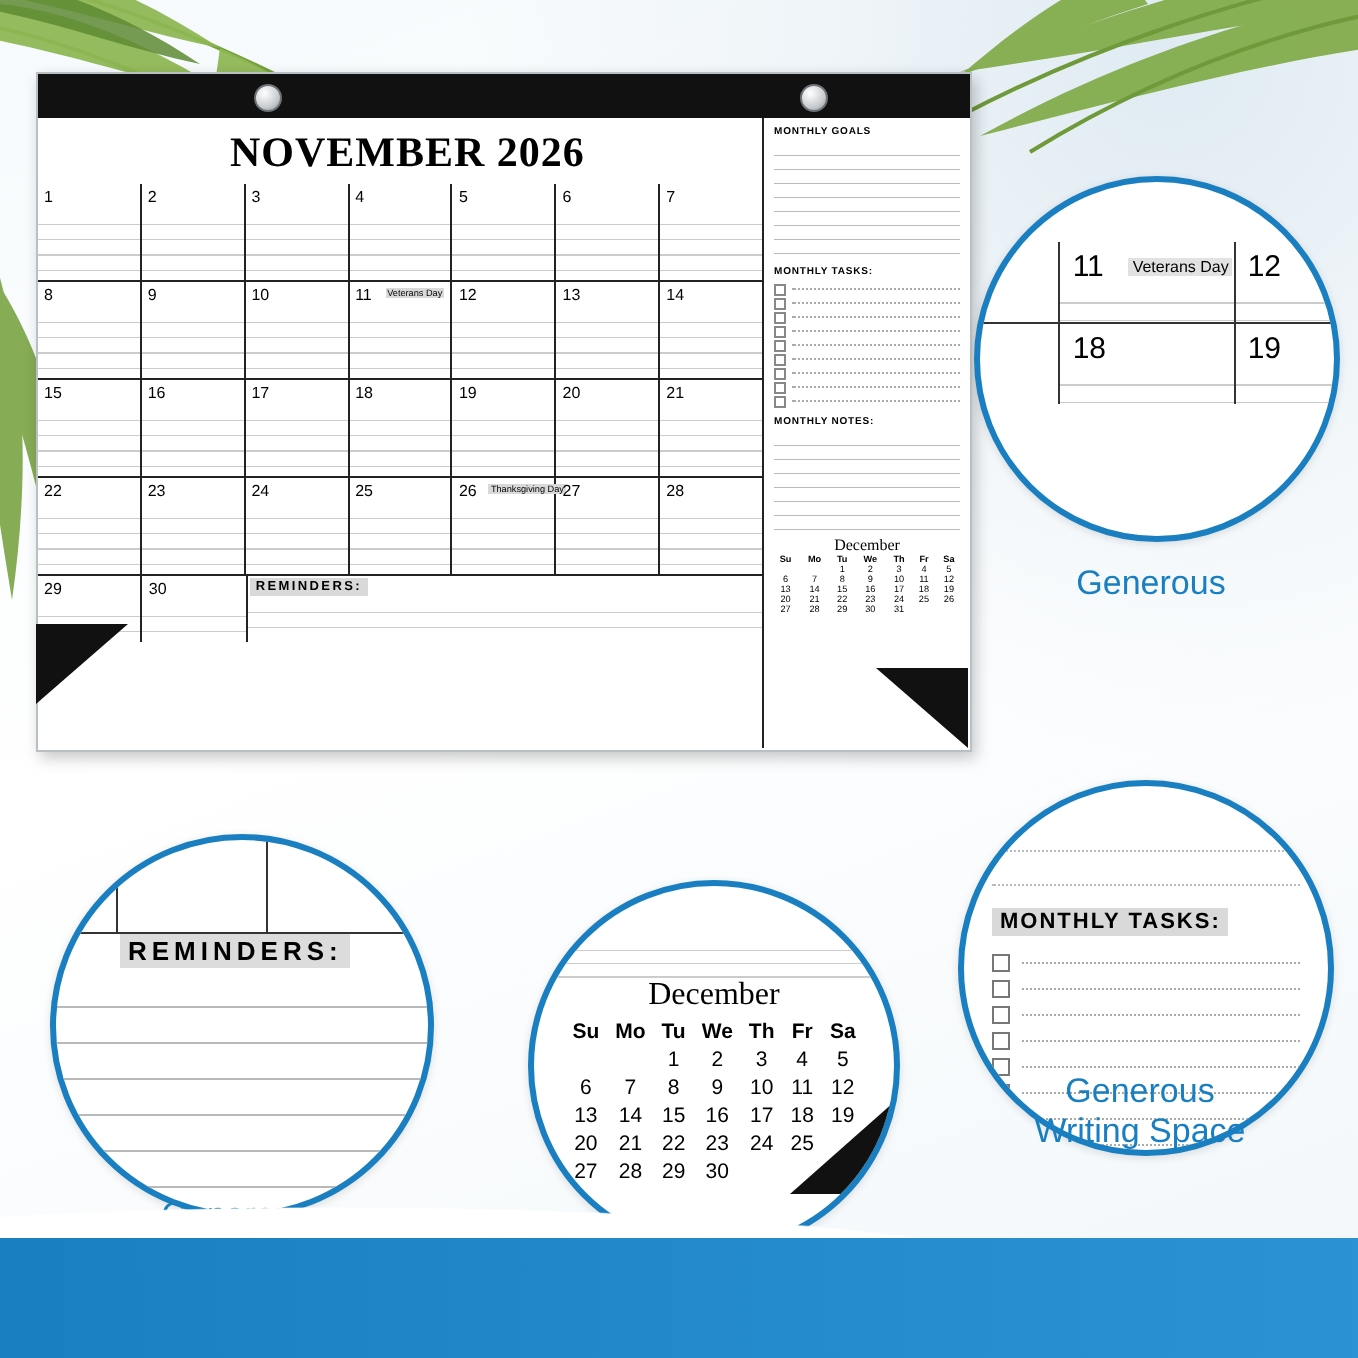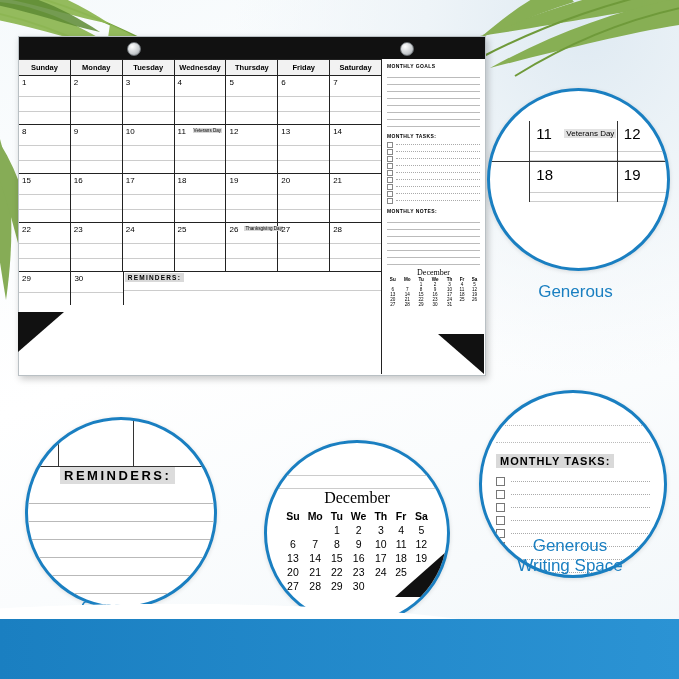--- a/index.html
+++ b/index.html
@@ -159,30 +159,22 @@
 </div>
 
 <div id="calendar">
   <div id="calhead">
     <div class="grommet" id="g1"></div>
     <div class="grommet" id="g2"></div>
   </div>
 
   <div id="calbody">
     <div id="calleft">
-
-      <div class="dowrow">
-        <div class="dow">Sunday</div>
-        <div class="dow">Monday</div>
-        <div class="dow">Tuesday</div>
-        <div class="dow">Wednesday</div>
-        <div class="dow">Thursday</div>
-        <div class="dow">Friday</div>
-        <div class="dow">Saturday</div>
-      </div>
+      <div id="monthtitle">NOVEMBER 2026</div>
+
 
       <div class="wk">
         <div class="cell">
             <span class="dnum">1</span>
             <div class="rules"></div>
           </div>
         <div class="cell">
             <span class="dnum">2</span>
             <div class="rules"></div>
           </div>

